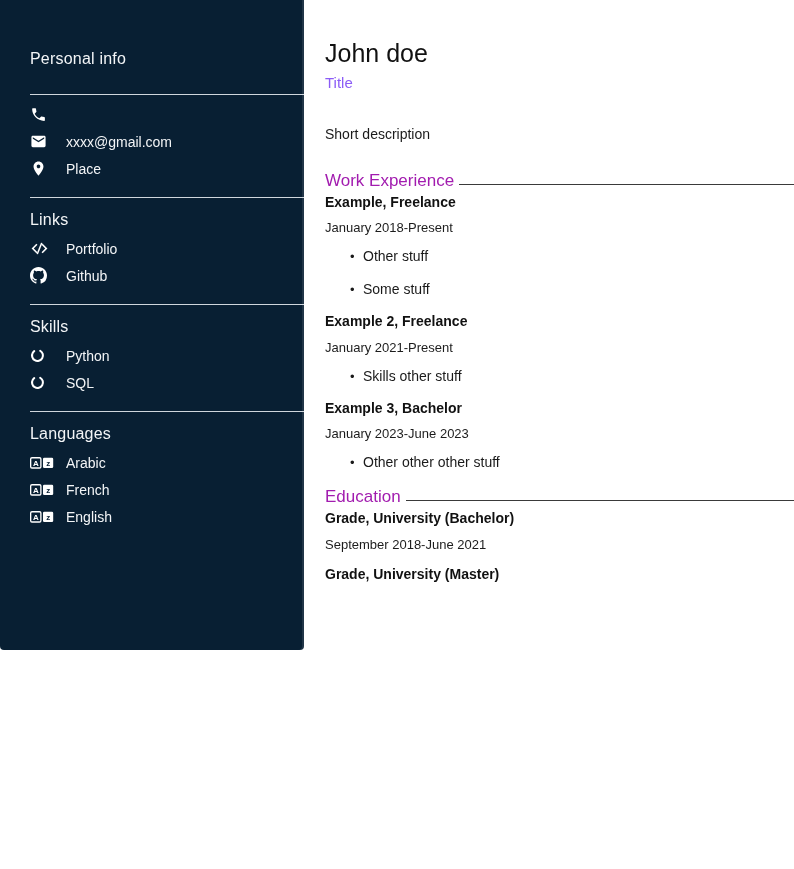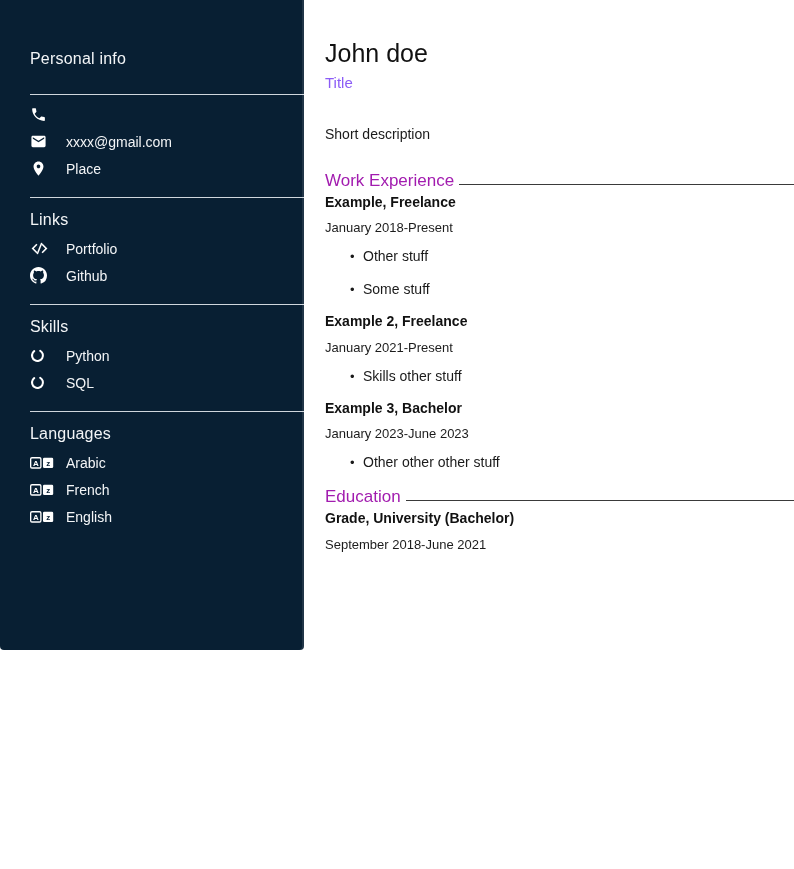--- a/index.html
+++ b/index.html
@@ -333,19 +333,20 @@
 
     <div class="entries">
 
         <div class="entry">
           <h3 class="entry-title">Grade, University (Bachelor)</h3>
           <div class="entry-date">September 2018-June 2021</div>
 
         </div>
 
         <div class="entry">
+          <h3 class="entry-title">Grade, University (Master)</h3>
 
         </div>
 
     </div>
 
   </main>
 </div>
 
 </body></html>

